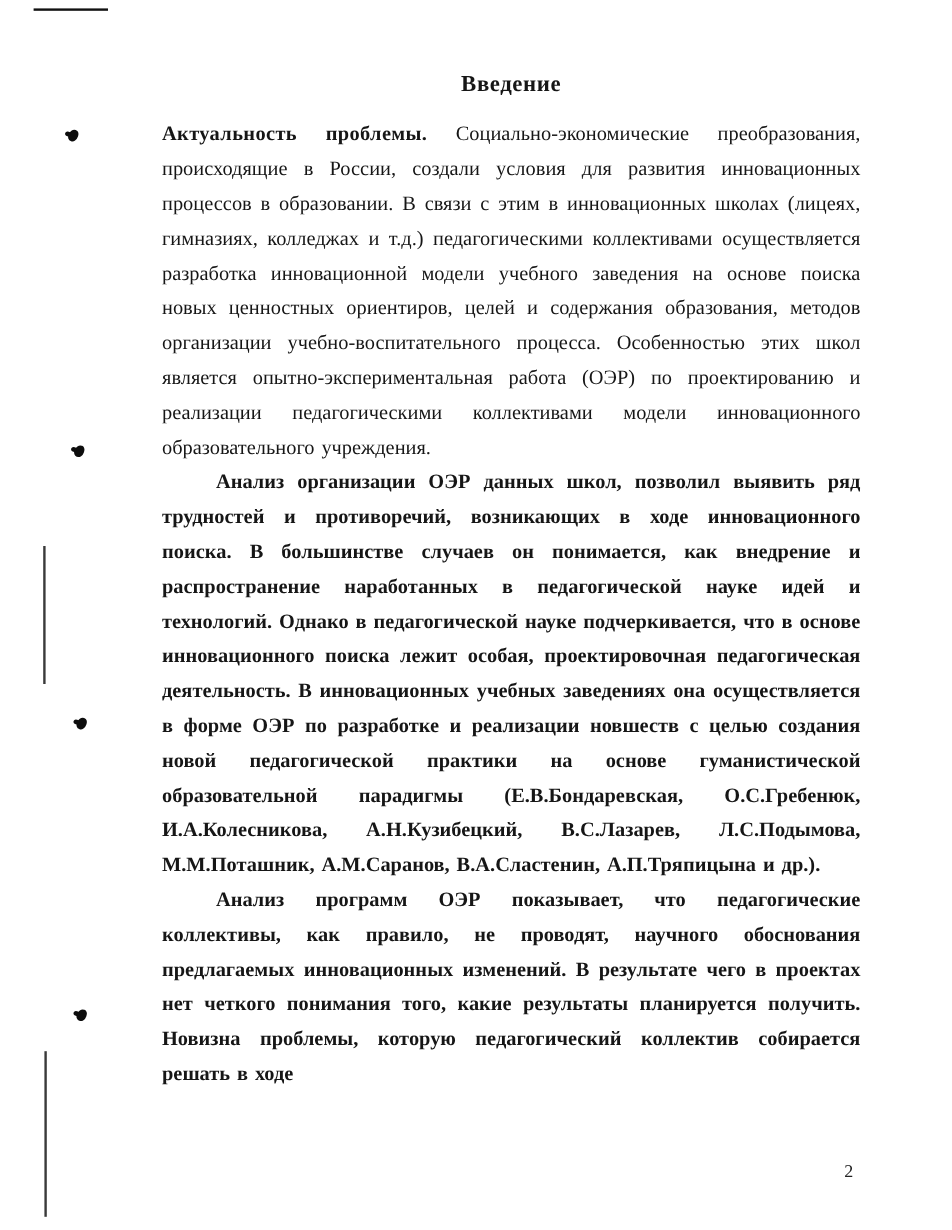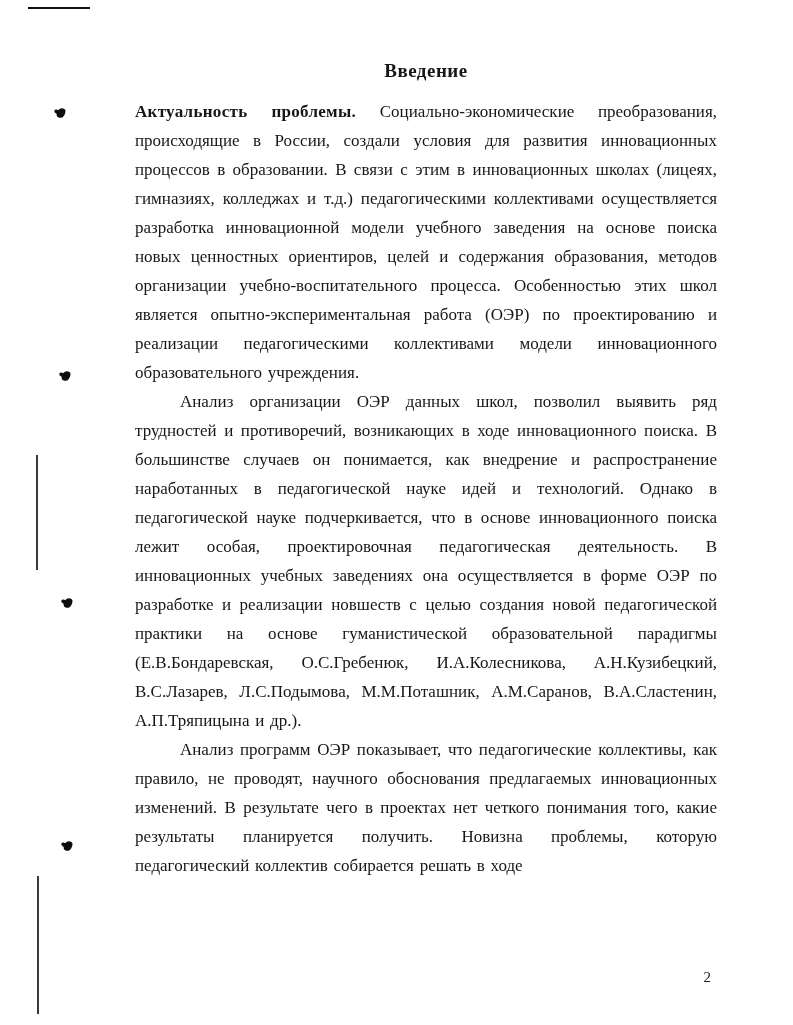--- a/index.html
+++ b/index.html
@@ -29,21 +29,21 @@
     text-align: center;
     letter-spacing: 0.5px;
     margin-bottom: 15px;
   }
   .para {
     font-size: 17px;
     line-height: 29px;
     text-align: justify;
     word-spacing: 1.5px;
   }
-  .para.indented { text-indent: 45px; }
+  .para.indented { text-indent: 45px; font-weight: bold; }
   .para .lead { font-weight: bold; letter-spacing: 0.3px; }
   .page-number {
     position: absolute;
     top: 969px;
     right: 82px;
     font-size: 15px;
     color: #222;
   }
   
   .artifact { position: absolute; background: #111; }

